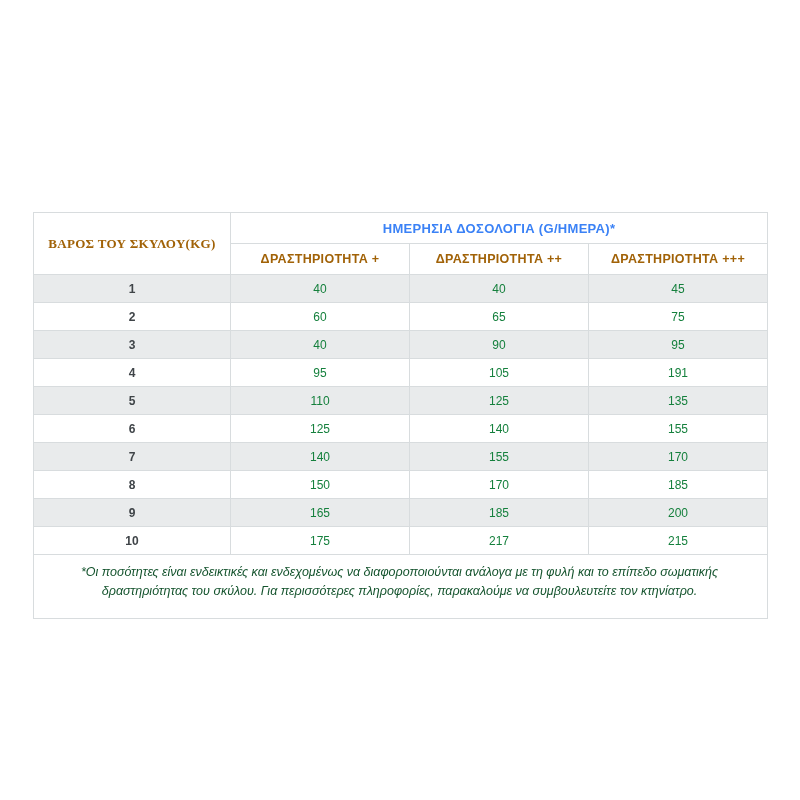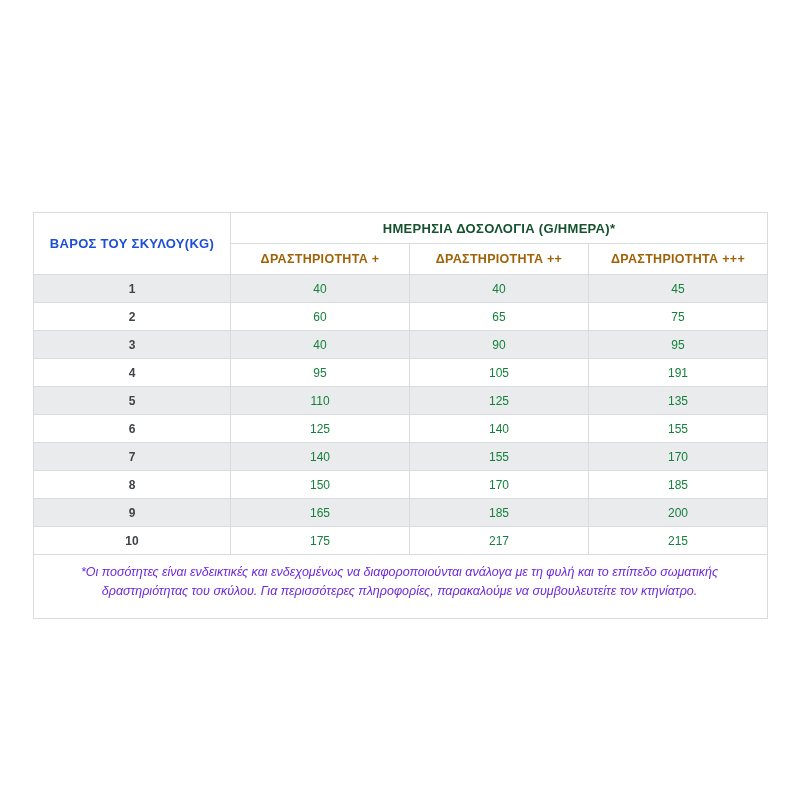--- a/index.html
+++ b/index.html
@@ -31,28 +31,29 @@
   table.dosage-table th,
   table.dosage-table td {
     border: 1px solid #d8dcde;
     text-align: center;
     vertical-align: middle;
     background: #ffffff;
   }
   col.c-weight  { width: 197px; }
   col.c-act     { width: 179px; }
   th.weight-header {
-    color: #1d4ed8;
+    color: #a16207;
     font-size: 13px;
     font-weight: bold;
     letter-spacing: 0.3px;
+    font-family: Liberation Serif, serif;
   }
   th.dosage-header {
     height: 28px;
-    color: #14532d;
+    color: #3b82f6;
     font-size: 13px;
     font-weight: bold;
     letter-spacing: 0.3px;
   }
   th.activity-header {
     height: 28px;
     color: #a16207;
     font-size: 12.5px;
     font-weight: bold;
     letter-spacing: 0.3px;
@@ -68,21 +69,21 @@
   }
   tbody tr.stripe td {
     background: #e9ebec;
   }
   td.footnote-cell {
     text-align: left;
     vertical-align: top;
     padding: 8px 12px 16px 10px;
     font-size: 12.5px;
     font-style: italic;
-    color: #6d28d9;
+    color: #14532d;
     line-height: 1.55;
     background: #ffffff;
   }
 </style>
 </head>
 <body>
 
 <div class="page">
   <div class="dosage-table-wrap">
     <table class="dosage-table">

